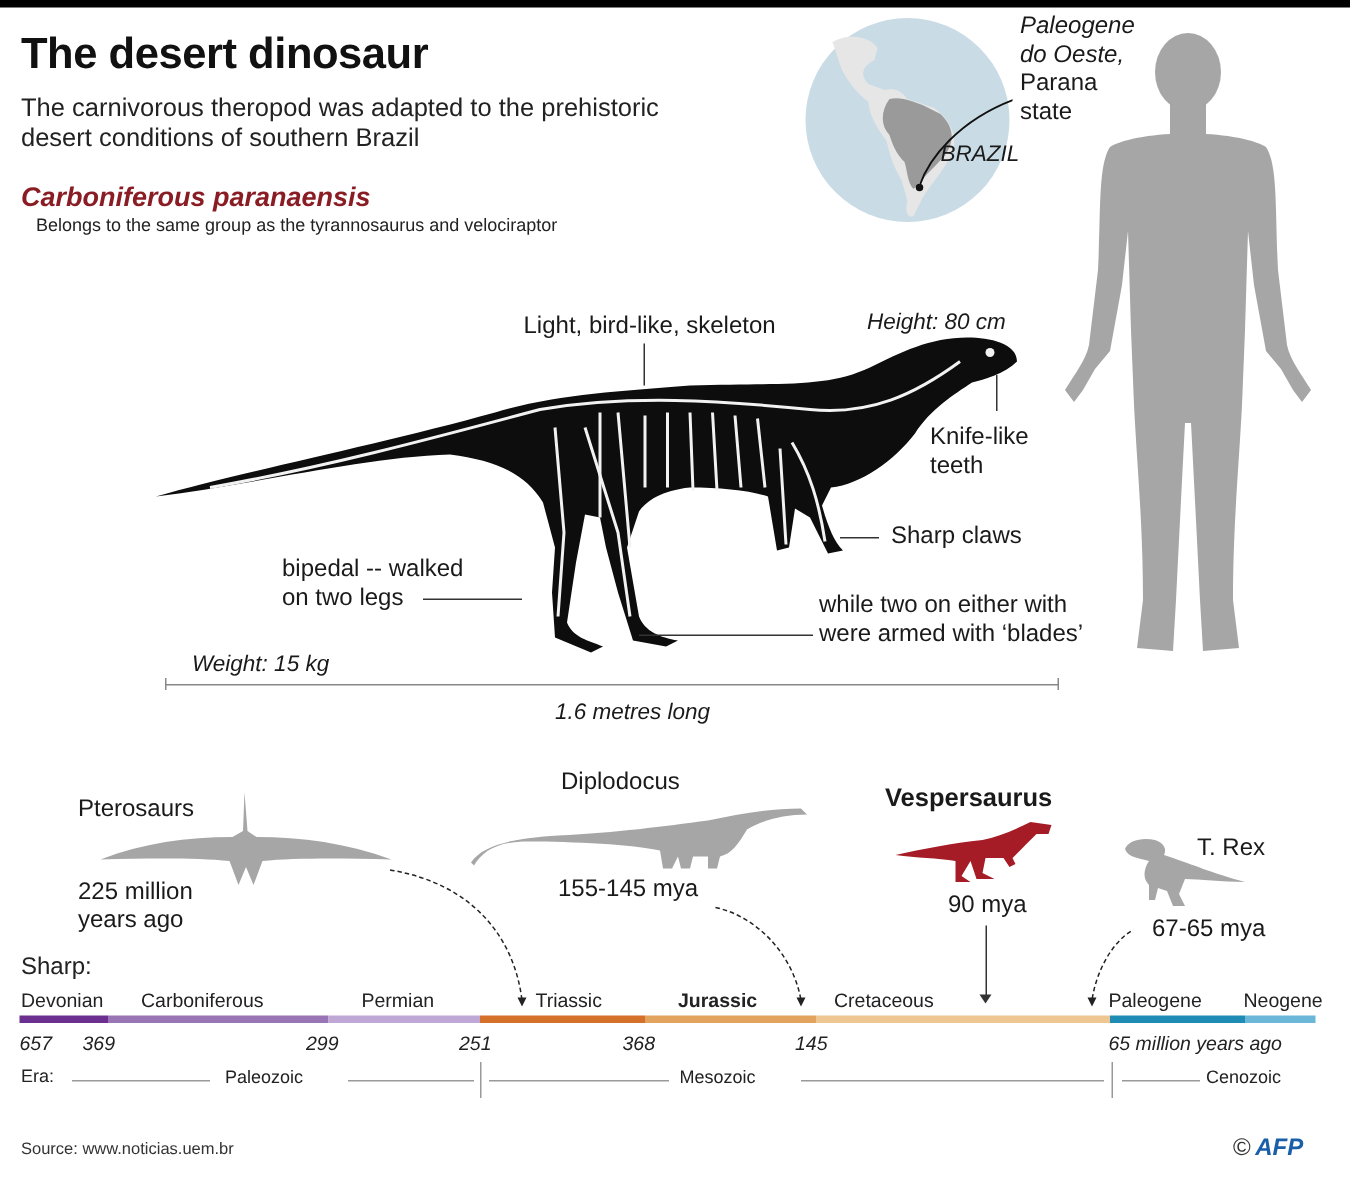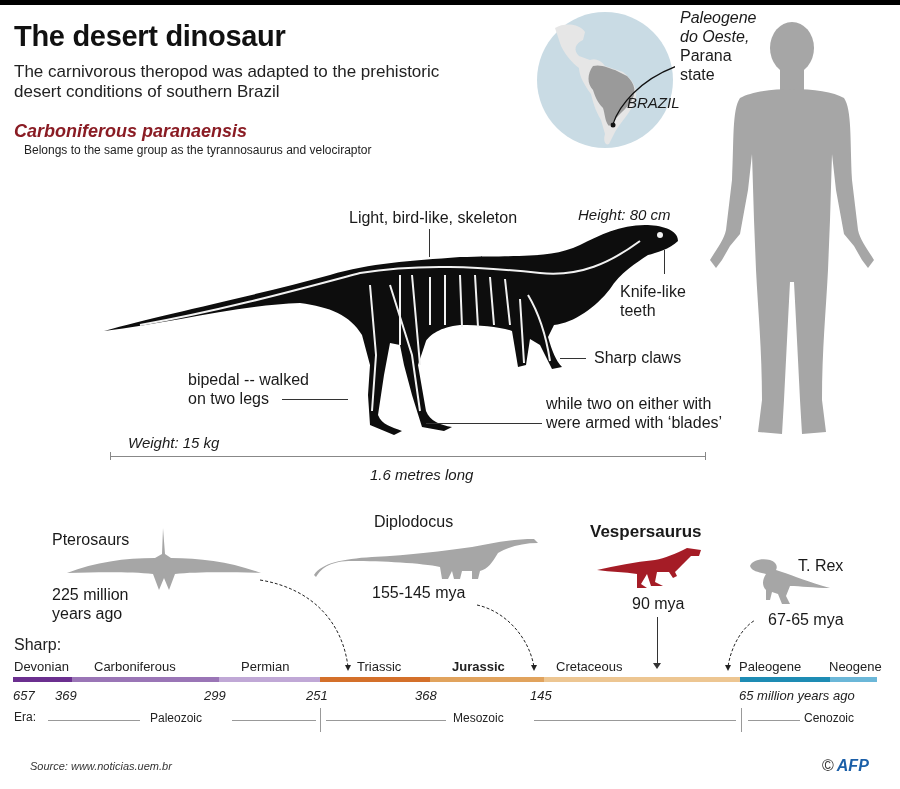--- a/index.html
+++ b/index.html
@@ -12,21 +12,21 @@
   .group{left:24px;top:143px;font-size:12px;color:#222;text-align:center;}
   .lbl{font-size:16px;line-height:19px;color:#1a1a1a;white-space:nowrap;}
   .it{font-style:italic;}
   .loc{left:680px;top:8px;font-size:16px;line-height:19px;}
   .brazil-lbl{left:627px;top:94px;font-size:15px;color:#1a1a1a;font-style:italic;}
   .line{background:#333;}
   .period-lbl{font-size:13px;color:#222;white-space:nowrap;}
   .num{font-size:13px;font-style:italic;color:#222;white-space:nowrap;}
   .era{font-size:12px;color:#222;white-space:nowrap;}
   .eraline{height:1px;background:#999;}
-  .source{left:30px;top:760px;font-size:11px;font-style:italic;color:#333;}
+  .source{left:14px;top:760px;font-size:11px;color:#333;}
   .afp{left:822px;top:757px;font-size:16px;font-weight:bold;font-style:italic;color:#1b5fa8;}
   .afp .c{color:#333;font-style:normal;font-weight:normal;margin-right:3px;}
   .bar{top:677px;height:5px;}
 </style>
 </head>
 <body>
 
 <div class="abs topbar"></div>
 
 <div class="abs title">The desert dinosaur</div>

